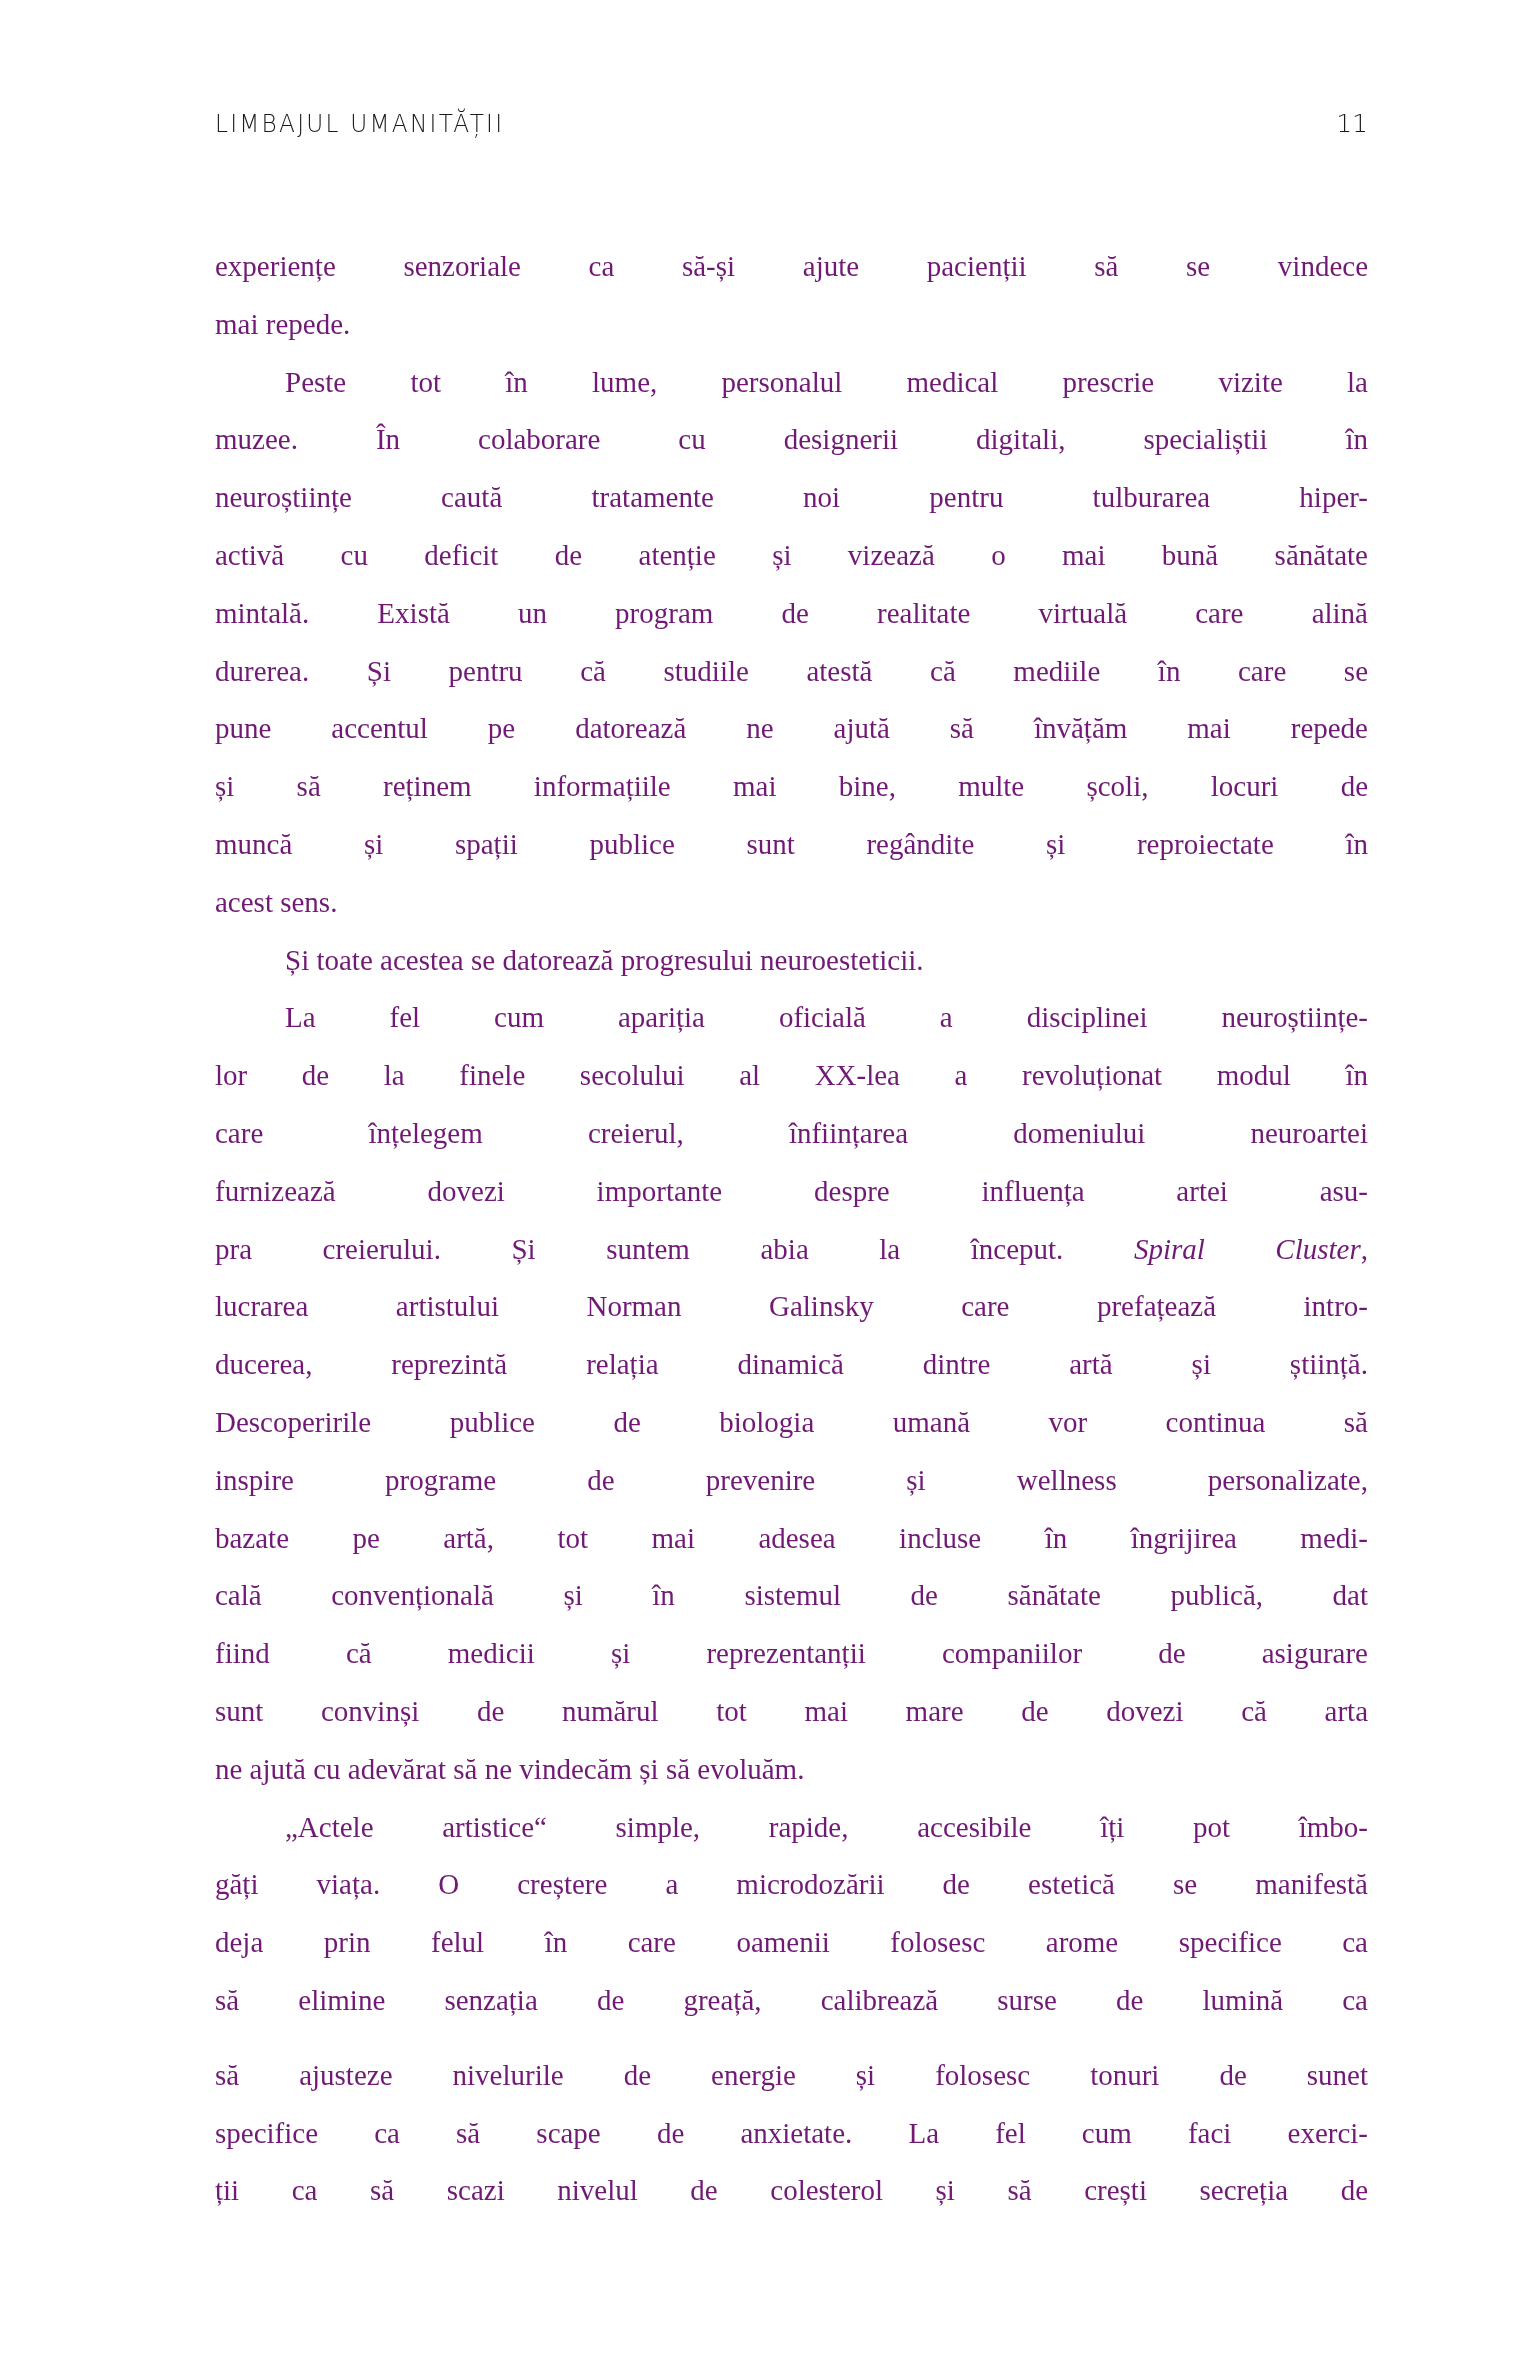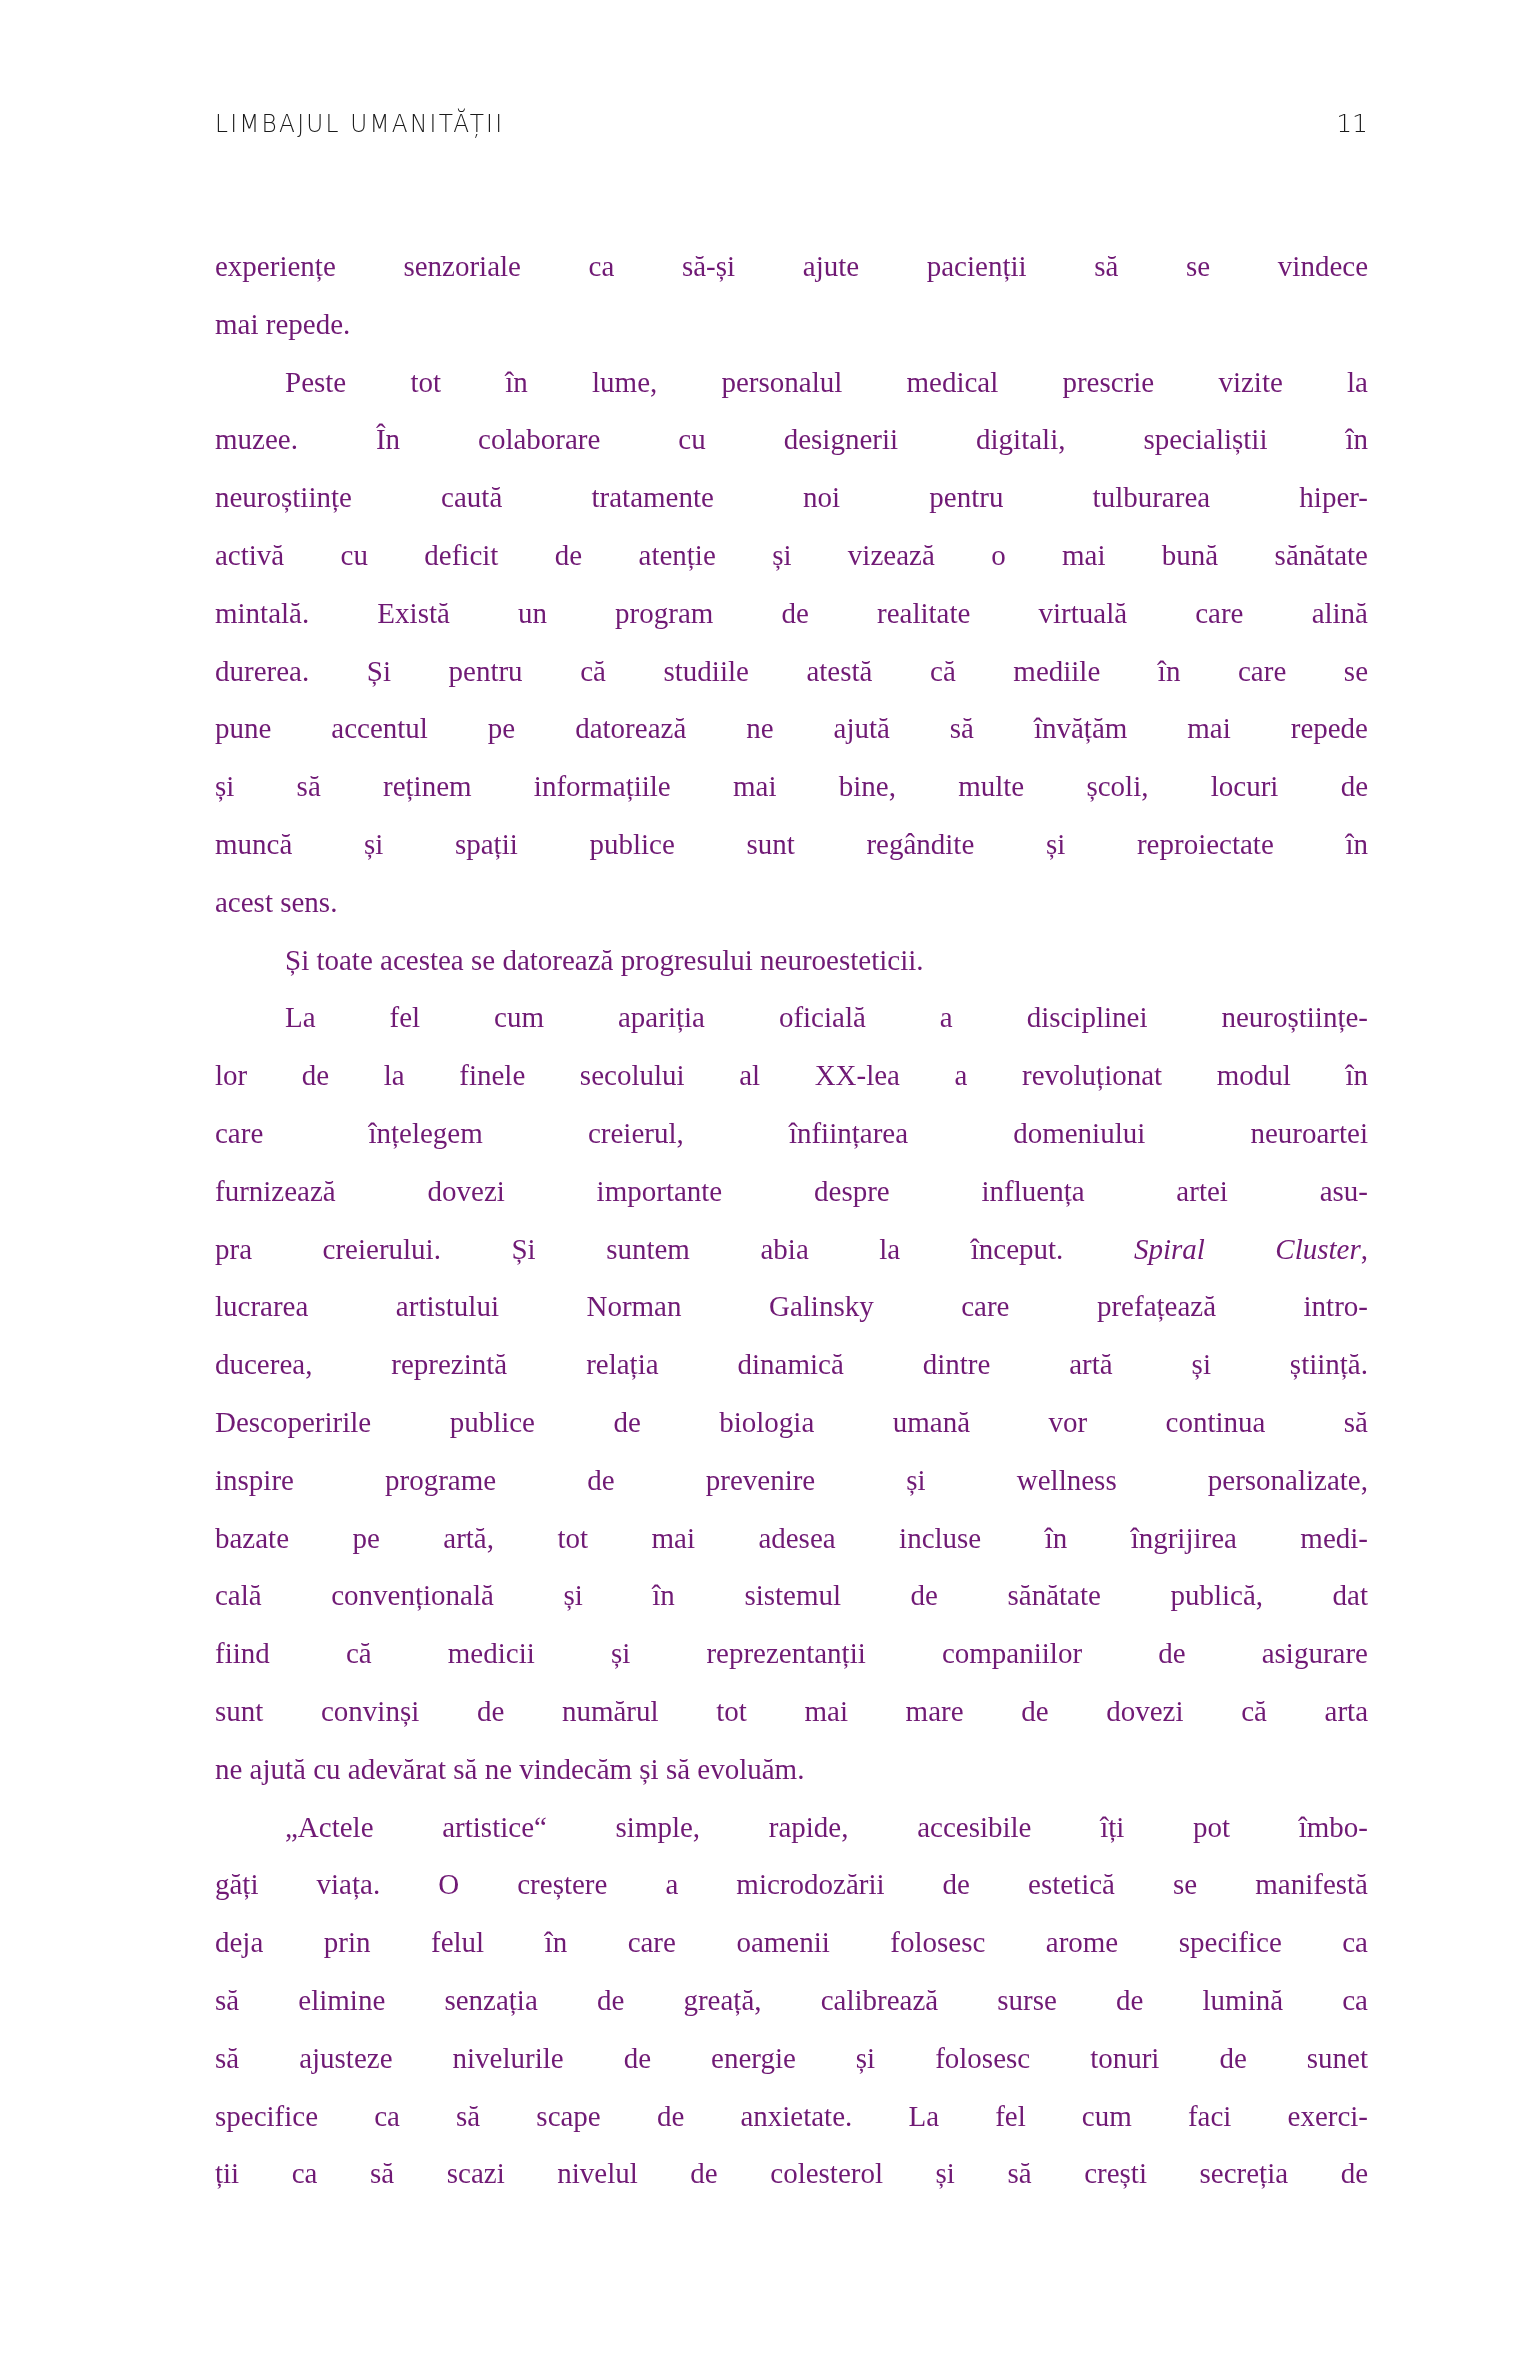--- a/index.html
+++ b/index.html
@@ -113,17 +113,17 @@
       <span class="line" style="white-space: normal; overflow: hidden;">cală convențională și în sistemul de sănătate publică, dat</span>
       <span class="line" style="white-space: normal; overflow: hidden;">fiind că medicii și reprezentanții companiilor de asigurare</span>
       <span class="line" style="white-space: normal; overflow: hidden;">sunt convinși de numărul tot mai mare de dovezi că arta</span>
       <span class="line last">ne ajută cu adevărat să ne vindecăm și să evoluăm.</span>
     </div>
     <div>
       <span class="line indent" style="white-space: normal; overflow: hidden;">„Actele artistice“ simple, rapide, accesibile îți pot îmbo-</span>
       <span class="line" style="white-space: normal; overflow: hidden;">găți viața. O creștere a microdozării de estetică se manifestă</span>
       <span class="line" style="white-space: normal; overflow: hidden;">deja prin felul în care oamenii folosesc arome specifice ca</span>
       <span class="line" style="white-space: normal; overflow: hidden;">să elimine senzația de greață, calibrează surse de lumină ca</span>
-      <span class="line" style="white-space: normal; overflow: hidden;">să ajusteze nivelurile de energie și folosesc tonuri de sunet</span>
+      <span class="line" style="white-space: normal; overflow: hidden; margin-top: 17px;">să ajusteze nivelurile de energie și folosesc tonuri de sunet</span>
       <span class="line" style="white-space: normal; overflow: hidden;">specifice ca să scape de anxietate. La fel cum faci exerci-</span>
       <span class="line" style="white-space: normal; overflow: hidden;">ții ca să scazi nivelul de colesterol și să crești secreția de</span>
     </div>
   </main>
 
 </body></html>

